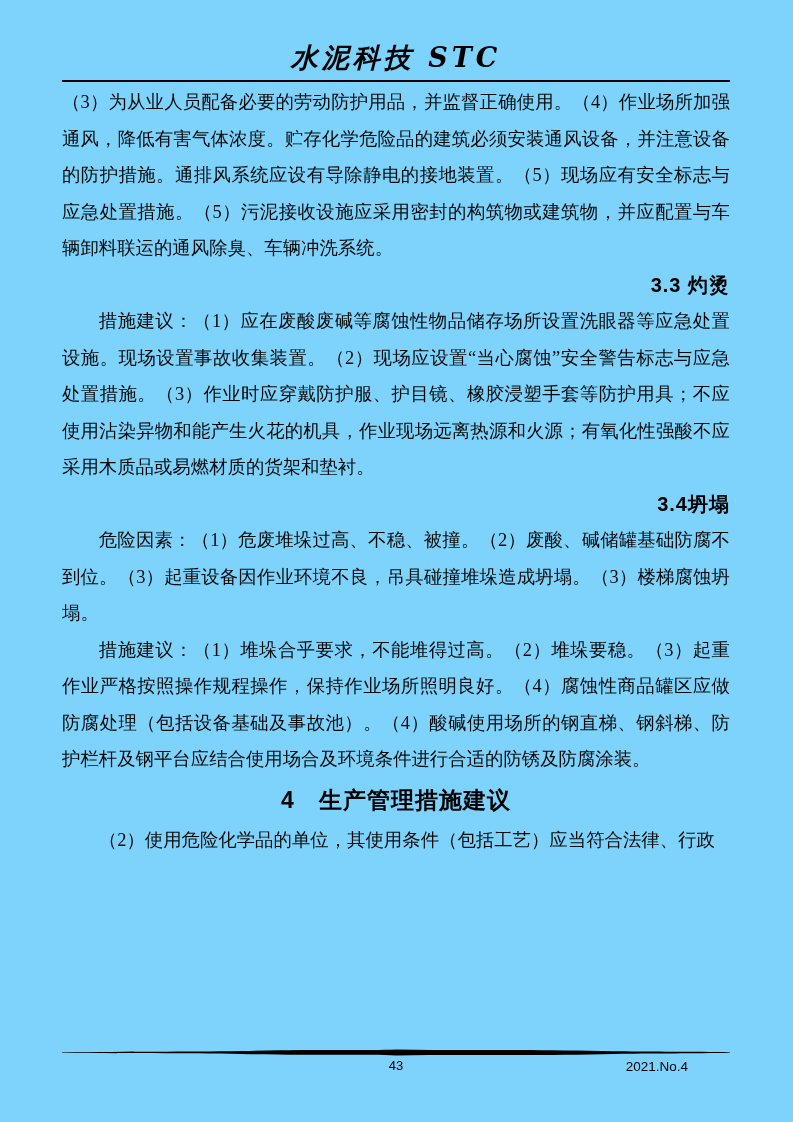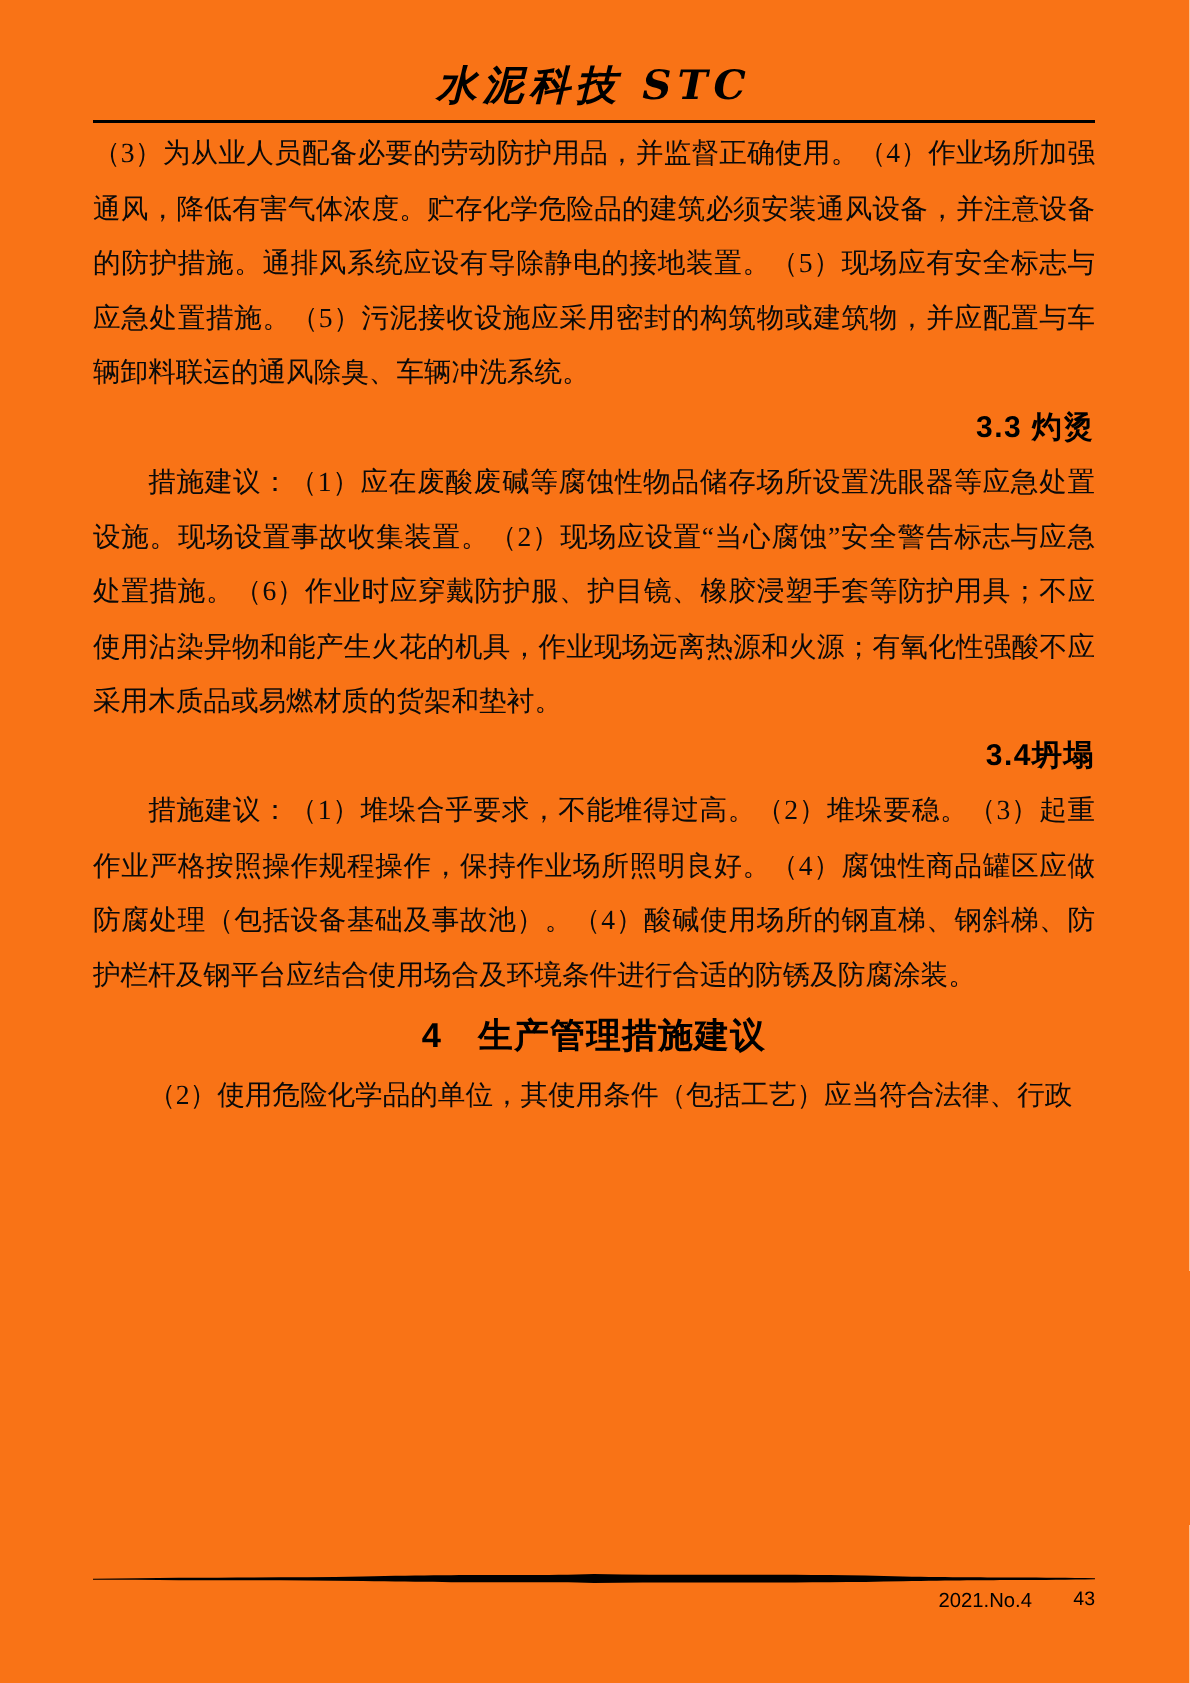--- a/index.html
+++ b/index.html
@@ -2,21 +2,21 @@
 <html><head>
 <meta charset="utf-8">
 <style>
   * { margin: 0; padding: 0; box-sizing: border-box; }
   html, body { background: #ffffff; }
   .page {
     position: relative;
     width: 793px;
     height: 1122px;
     margin: 0 auto;
-    background: #f97316;
+    background: #7dd3fc;
     color: #0a0a0a;
     font-family: "Liberation Serif", serif;
     overflow: hidden;
   }
   .header { position: absolute; top: 0; left: 62px; width: 668px; }
   .journal-title {
     margin-top: 41px;
     text-align: center;
     font-family: "DejaVu Serif", serif;
     font-style: italic;
@@ -64,21 +64,21 @@
     top: 1048px;
     left: 62px;
     width: 668px;
     font-family: "Liberation Sans", sans-serif;
     color: #000;
   }
   .footer-rule svg { display: block; width: 100%; height: 9px; }
   .footer-row { position: relative; height: 20px; margin-top: 0px; }
   .page-number {
     position: absolute; left: 0; right: 0; top: 1px;
-    text-align: right; font-size: 13px;
+    text-align: center; font-size: 13px;
   }
   .issue {
     position: absolute; right: 42px; top: 2px;
     font-size: 13.5px;
   }
 </style>
 </head>
 <body>
 
 <div class="page">
@@ -87,24 +87,25 @@
     <div class="journal-title">水泥科技 STC</div>
     <div class="header-rule"></div>
   </div>
 
   <div class="doc-body">
     <p>（3）为从业人员配备必要的劳动防护用品，并监督正确使用。（4）作业场所加强通风，降低有害气体浓度。贮存化学危险品的建筑必须安装通风设备，并注意设备的防护措施。通排风系统应设有导除静电的接地装置。（5）现场应有安全标志与应急处置措施。（5）污泥接收设施应采用密封的构筑物或建筑物，并应配置与车辆卸料联运的通风除臭、车辆冲洗系统。</p>
 
     <h2 class="sec">3.3 灼烫</h2>
 
 
-    <p class="indent">措施建议：（1）应在废酸废碱等腐蚀性物品储存场所设置洗眼器等应急处置设施。现场设置事故收集装置。（2）现场应设置“当心腐蚀”安全警告标志与应急处置措施。（6）作业时应穿戴防护服、护目镜、橡胶浸塑手套等防护用具；不应使用沾染异物和能产生火花的机具，作业现场远离热源和火源；有氧化性强酸不应采用木质品或易燃材质的货架和垫衬。</p>
+    <p class="indent">措施建议：（1）应在废酸废碱等腐蚀性物品储存场所设置洗眼器等应急处置设施。现场设置事故收集装置。（2）现场应设置“当心腐蚀”安全警告标志与应急处置措施。（3）作业时应穿戴防护服、护目镜、橡胶浸塑手套等防护用具；不应使用沾染异物和能产生火花的机具，作业现场远离热源和火源；有氧化性强酸不应采用木质品或易燃材质的货架和垫衬。</p>
 
     <h2 class="sec">3.4坍塌</h2>
 
+    <p class="indent">危险因素：（1）危废堆垛过高、不稳、被撞。（2）废酸、碱储罐基础防腐不到位。（3）起重设备因作业环境不良，吊具碰撞堆垛造成坍塌。（3）楼梯腐蚀坍塌。</p>
 
     <p class="indent">措施建议：（1）堆垛合乎要求，不能堆得过高。（2）堆垛要稳。（3）起重作业严格按照操作规程操作，保持作业场所照明良好。（4）腐蚀性商品罐区应做防腐处理（包括设备基础及事故池）。（4）酸碱使用场所的钢直梯、钢斜梯、防护栏杆及钢平台应结合使用场合及环境条件进行合适的防锈及防腐涂装。</p>
 
     <h1 class="sec">4　生产管理措施建议</h1>
 
 
     <p class="indent">（2）使用危险化学品的单位，其使用条件（包括工艺）应当符合法律、行政</p>
   </div>
 
   <div class="footer">

